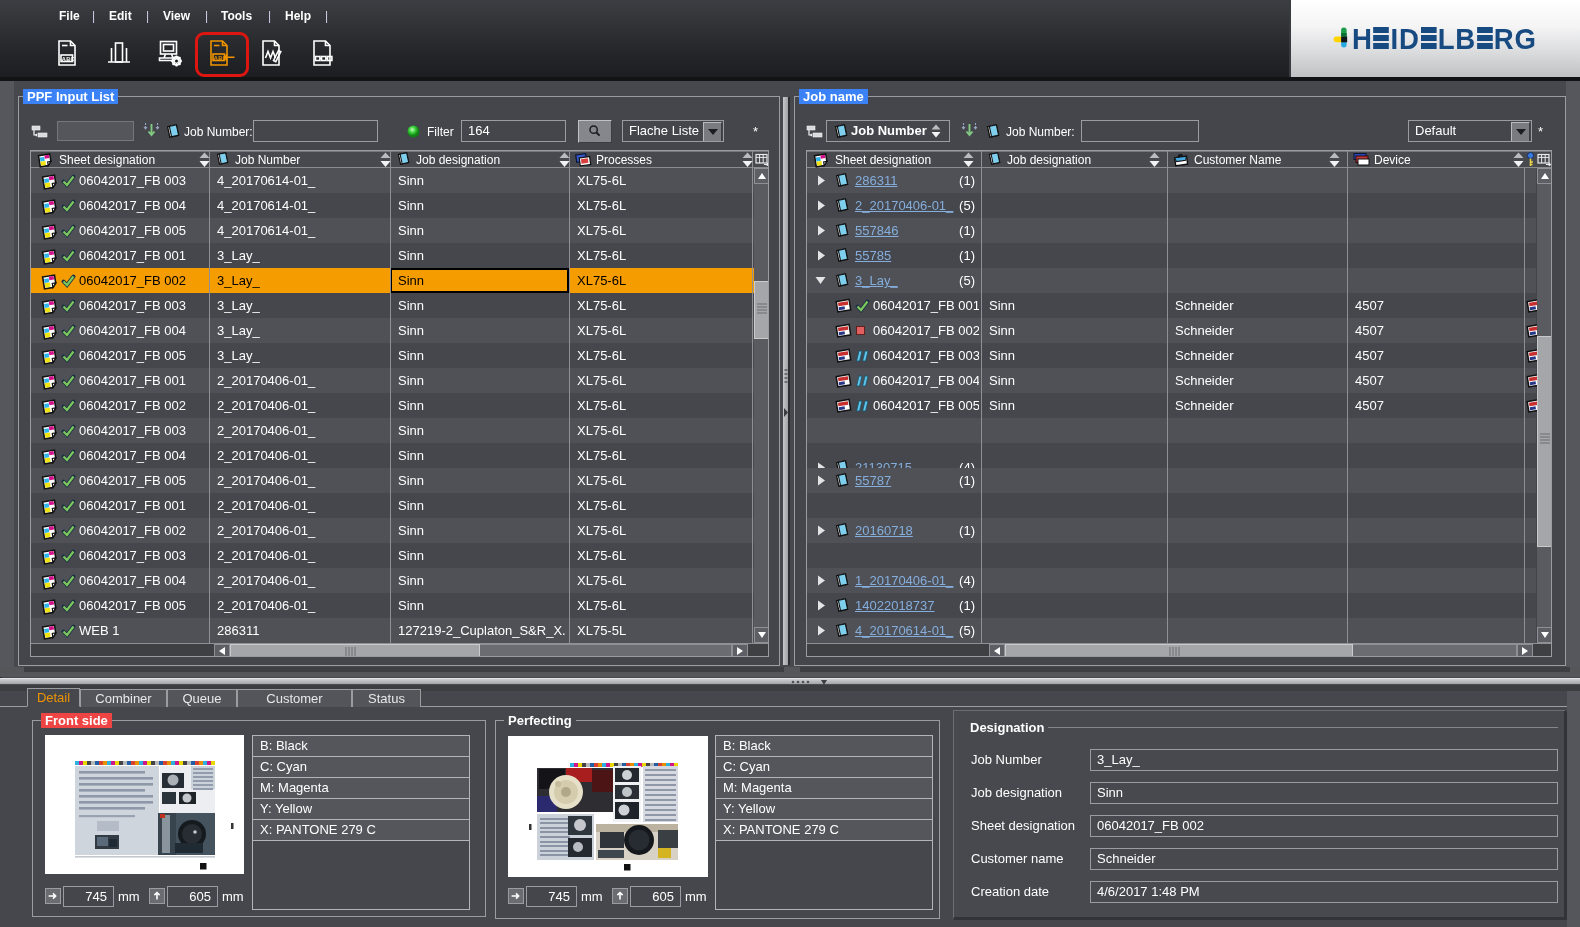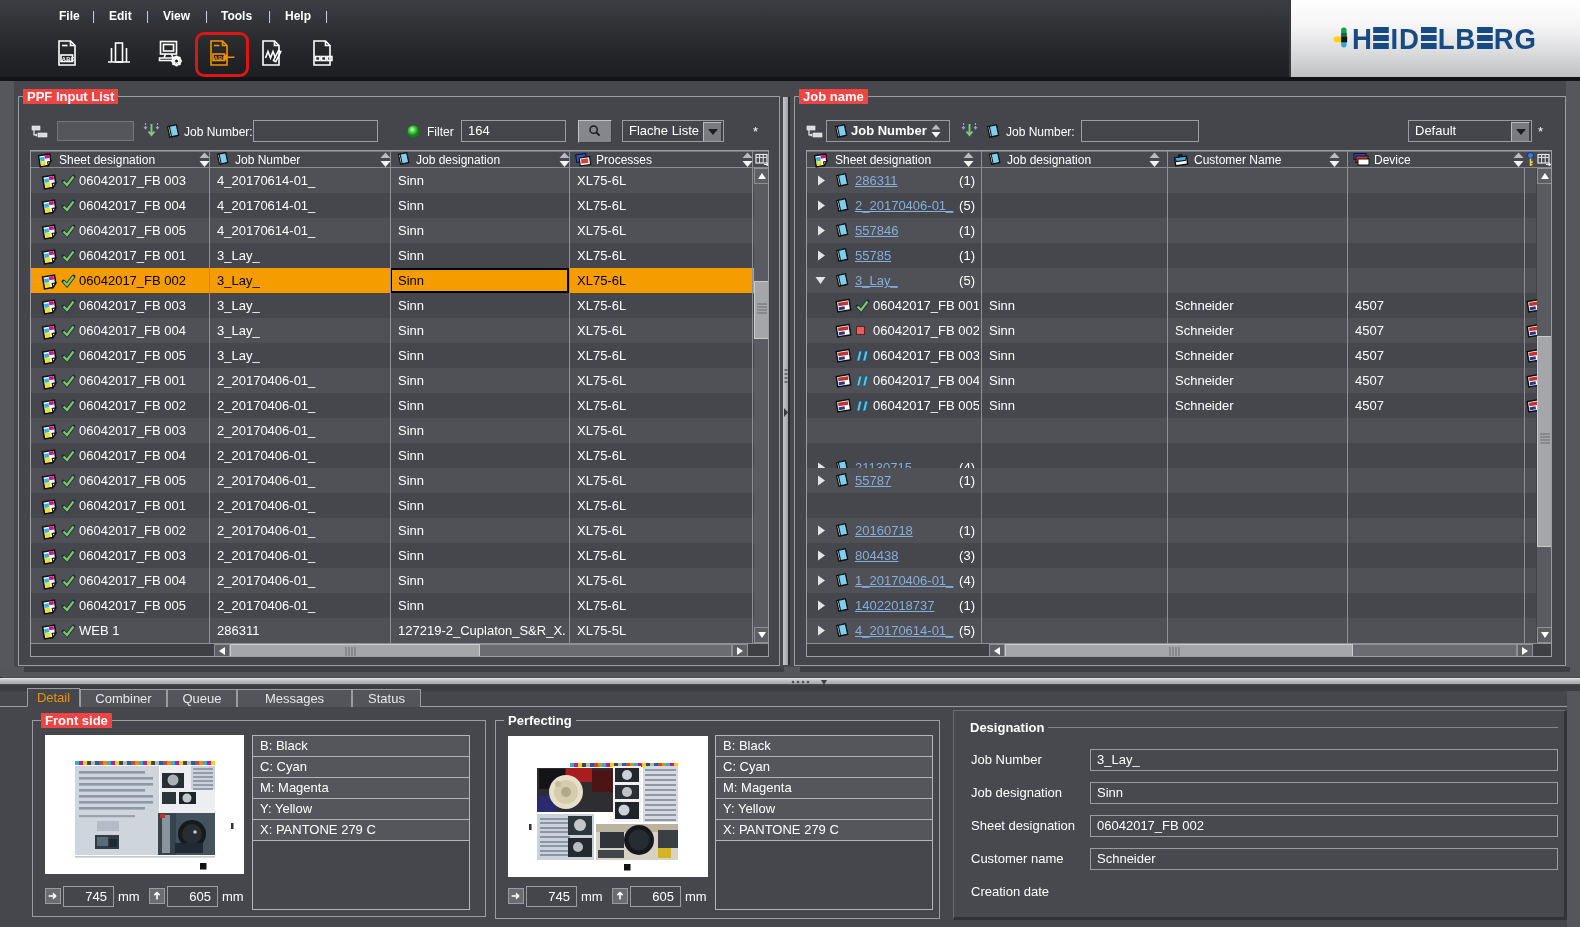--- a/index.html
+++ b/index.html
@@ -7,21 +7,21 @@
 .abs { position:absolute; }
 
 #topbar { left:0; top:0; width:1580px; height:81px; background:linear-gradient(#3c3e43,#2e3034 40%,#232428 75%,#1d1e21); border-bottom:4px solid #121315;}
 .menu { top:9px; height:16px; font-weight:bold; font-size:12px; color:#fff; }
 .sep { color:#cfd2e8; font-weight:normal; }
 #logopanel { left:1289px; top:0; width:291px; height:77px; background:linear-gradient(#ffffff,#f4f4f5 35%,#d9dadc 70%,#bfc1c3); border-left:2px solid #3a3b3e; }
 .hletter { color:#164a80; font-weight:bold; font-size:30px; letter-spacing:0.8px;}
 .redbox { left:195px; top:32px; width:54px; height:45px; border:3px solid #dd1612; border-radius:9px; }
 
 .gbox { border:1px solid #9a9ca0; background:#44464b; }
-.glabel { position:absolute; top:-8px; left:5px; background:#ef4444; padding:0 4px; font-weight:bold; font-size:13px; color:#fff; white-space:nowrap; }
+.glabel { position:absolute; top:-8px; left:5px; background:#3b82f6; padding:0 4px; font-weight:bold; font-size:13px; color:#fff; white-space:nowrap; }
 
 .thead { background:#47494f; border-top:1px solid #75777c; border-bottom:1px solid #8a8c90; font-weight:bold; }
 .row-odd { background:#4f5157; }
 .row-even{ background:#45474d; }
 .vline { width:1px; background:#8e9096; }
 .cell { position:absolute; top:0; height:25px; line-height:25px; white-space:nowrap; overflow:hidden; }
 .hcell { position:absolute; top:0; height:16px; line-height:16px; white-space:nowrap; font-size:12px; }
 .link { color:#85aedc; text-decoration:underline; }
 .sel { background:#f59c00; color:#000; }
 
@@ -885,33 +885,20 @@
         <svg class="abs" style="left:28px;top:5px" width="14" height="14" viewBox="0 0 14 15">
           <g transform="rotate(-12 7 7)">
             <rect x="2.2" y="1.8" width="9.6" height="11.4" fill="#fff" stroke="#111" stroke-width="1.4"></rect>
             <rect x="4.1" y="1.8" width="7.7" height="11.4" fill="#7ecfee" stroke="#111" stroke-width="1.2"></rect>
           </g>
         </svg>
         <div class="cell link" style="left:48px;width:110px">20160718</div>
         <div class="cell" style="left:120px;width:48px;text-align:right">(1)</div>
       </div>
       <div class="abs row-even" style="left:0;top:392px;width:729px;height:25px"></div>
-      <div class="abs" style="left:0;top:392px;width:729px;height:25px">
-        <svg class="abs" style="left:10px;top:7px" width="9" height="11" viewBox="0 0 9 11">
-          <path d="M1 0.5 L8 5.5 L1 10.5 Z" fill="#e2e4e6"></path>
-        </svg>
-        <svg class="abs" style="left:28px;top:5px" width="14" height="14" viewBox="0 0 14 15">
-          <g transform="rotate(-12 7 7)">
-            <rect x="2.2" y="1.8" width="9.6" height="11.4" fill="#fff" stroke="#111" stroke-width="1.4"></rect>
-            <rect x="4.1" y="1.8" width="7.7" height="11.4" fill="#7ecfee" stroke="#111" stroke-width="1.2"></rect>
-          </g>
-        </svg>
-        <div class="cell link" style="left:48px;width:110px">804438</div>
-        <div class="cell" style="left:120px;width:48px;text-align:right">(3)</div>
-      </div>
       <div class="abs row-odd" style="left:0;top:417px;width:729px;height:25px"></div>
       <div class="abs" style="left:0;top:417px;width:729px;height:25px">
         <svg class="abs" style="left:10px;top:7px" width="9" height="11" viewBox="0 0 9 11">
           <path d="M1 0.5 L8 5.5 L1 10.5 Z" fill="#e2e4e6"></path>
         </svg>
         <svg class="abs" style="left:28px;top:5px" width="14" height="14" viewBox="0 0 14 15">
           <g transform="rotate(-12 7 7)">
             <rect x="2.2" y="1.8" width="9.6" height="11.4" fill="#fff" stroke="#111" stroke-width="1.4"></rect>
             <rect x="4.1" y="1.8" width="7.7" height="11.4" fill="#7ecfee" stroke="#111" stroke-width="1.2"></rect>
           </g>
@@ -1046,21 +1033,21 @@
       <circle cx="12" cy="3" r="1.3" fill="#505258"></circle>
       <circle cx="17" cy="3" r="1.3" fill="#505258"></circle>
       <path d="M30 1 L36 1 L33 6 Z" fill="#3c3e42"></path>
     </svg>
     <div class="abs" style="left:0;top:691px;width:1580px;height:236px;background:#45474c"></div>
     <div class="abs" style="left:1567px;top:691px;width:13px;height:236px;background:#54565b"></div>
     <div class="abs" style="left:0;top:706px;width:1567px;height:1px;background:#9a9ca0"></div>
     <div class="tab" style="left:27px;width:53px;top:688px;height:19px;background:#45474c;color:#ef9400;border-bottom:1px solid #45474c;z-index:3">Detail</div>
     <div class="tab" style="left:80px;width:87px;top:689px">Combiner</div>
     <div class="tab" style="left:167px;width:70px;top:689px">Queue</div>
-    <div class="tab" style="left:237px;width:115px;top:689px">Messages</div>
+    <div class="tab" style="left:237px;width:115px;top:689px">Customer</div>
     <div class="tab" style="left:352px;width:69px;top:689px">Status</div>
     <div class="abs" style="left:32px;top:720px;width:454px;height:197px;border:1px solid #9a9ca0;background:#45474c">
       <div class="glabel" style="left:8px;background:#ef4444">Front side</div>
     </div>
     <div class="abs" style="left:495px;top:720px;width:445px;height:199px;border:1px solid #9a9ca0;background:#45474c">
       <div class="glabel" style="left:8px;background:#45474c">Perfecting</div>
     </div>
     <div class="abs" style="left:45px;top:735px;width:199px;height:139px;background:#fff"><svg width="199" height="139" viewBox="0 0 199 139">
         <rect x="30.0" y="26" width="4" height="4" fill="#2bb0e0"></rect>
         <rect x="34.0" y="26" width="4" height="4" fill="#d0148a"></rect>
@@ -1255,12 +1242,13 @@
     <div class="abs" style="left:1048px;top:727px;width:510px;height:1px;background:#84868a"></div>
     <div class="abs" style="left:971px;top:752px">Job Number</div>
     <div class="abs tbx" style="left:1090px;top:749px;width:468px;height:22px;background:#47494f">3_Lay_</div>
     <div class="abs" style="left:971px;top:785px">Job designation</div>
     <div class="abs tbx" style="left:1090px;top:782px;width:468px;height:22px;background:#47494f">Sinn</div>
     <div class="abs" style="left:971px;top:818px">Sheet designation</div>
     <div class="abs tbx" style="left:1090px;top:815px;width:468px;height:22px;background:#47494f">06042017_FB 002</div>
     <div class="abs" style="left:971px;top:851px">Customer name</div>
     <div class="abs tbx" style="left:1090px;top:848px;width:468px;height:22px;background:#47494f">Schneider</div>
     <div class="abs" style="left:971px;top:884px">Creation date</div>
+    <div class="abs tbx" style="left:1090px;top:881px;width:468px;height:22px;background:#47494f">4/6/2017 1:48 PM</div>
   </div>
 </body></html>

